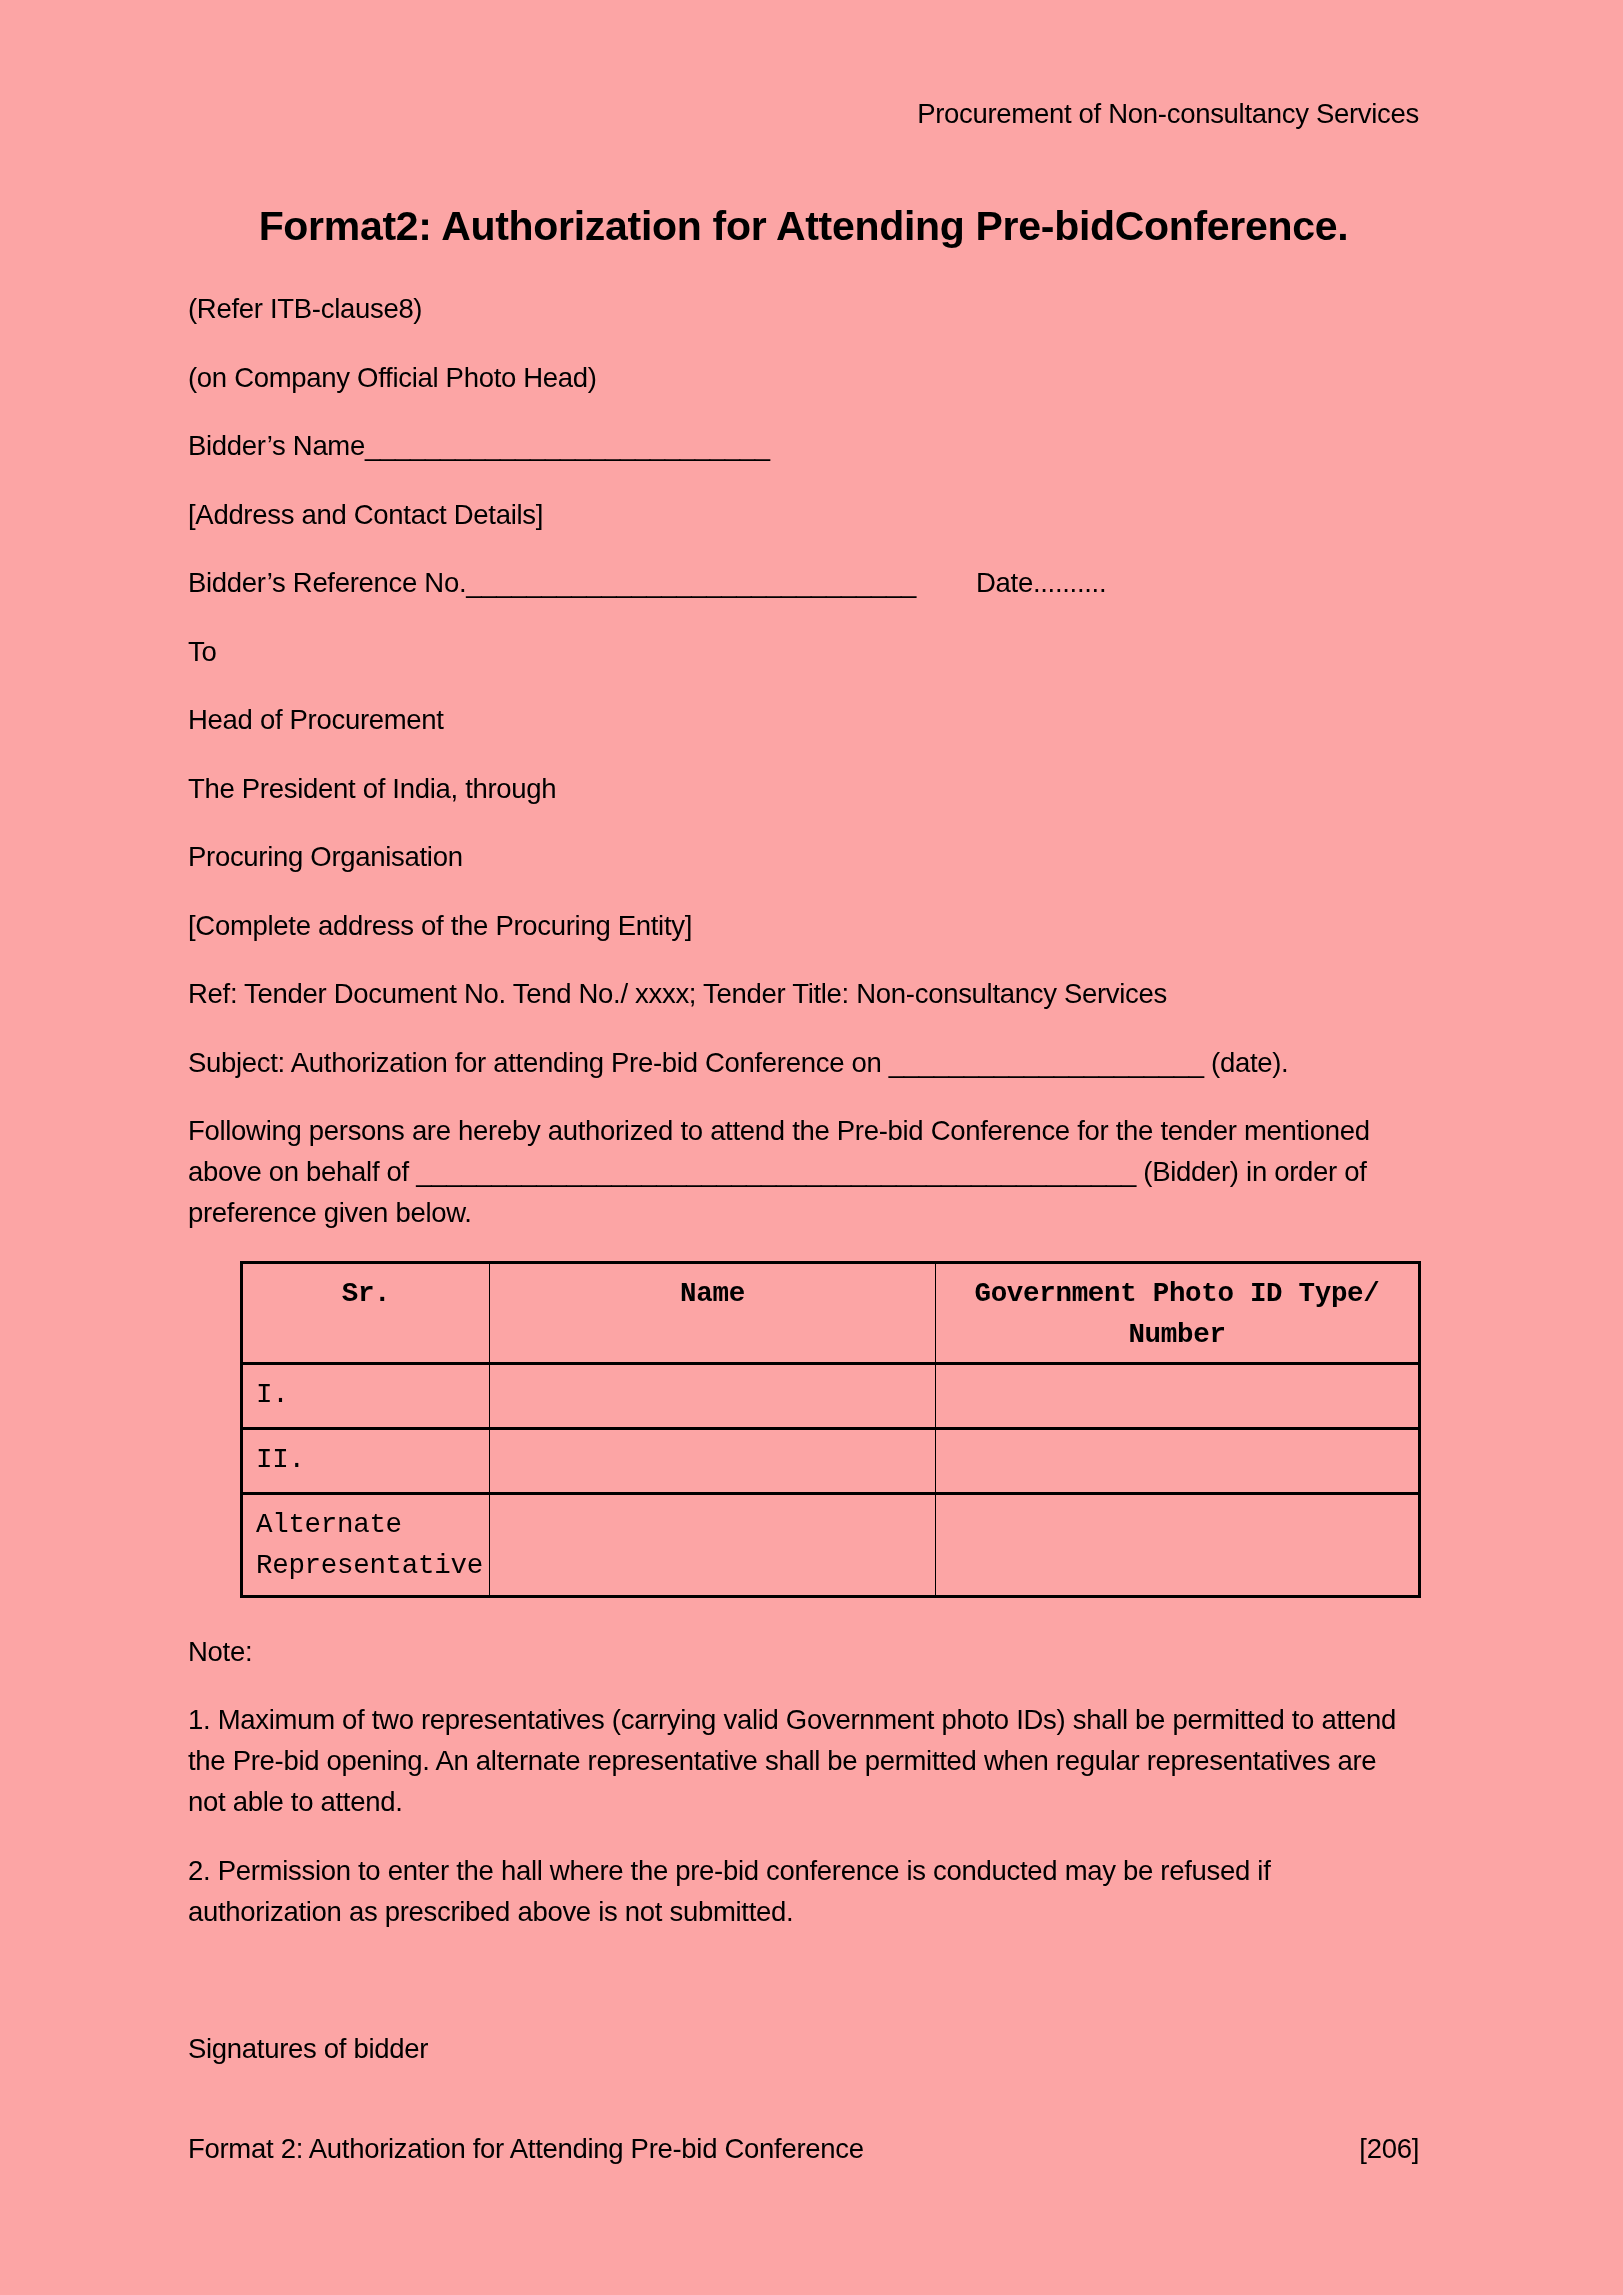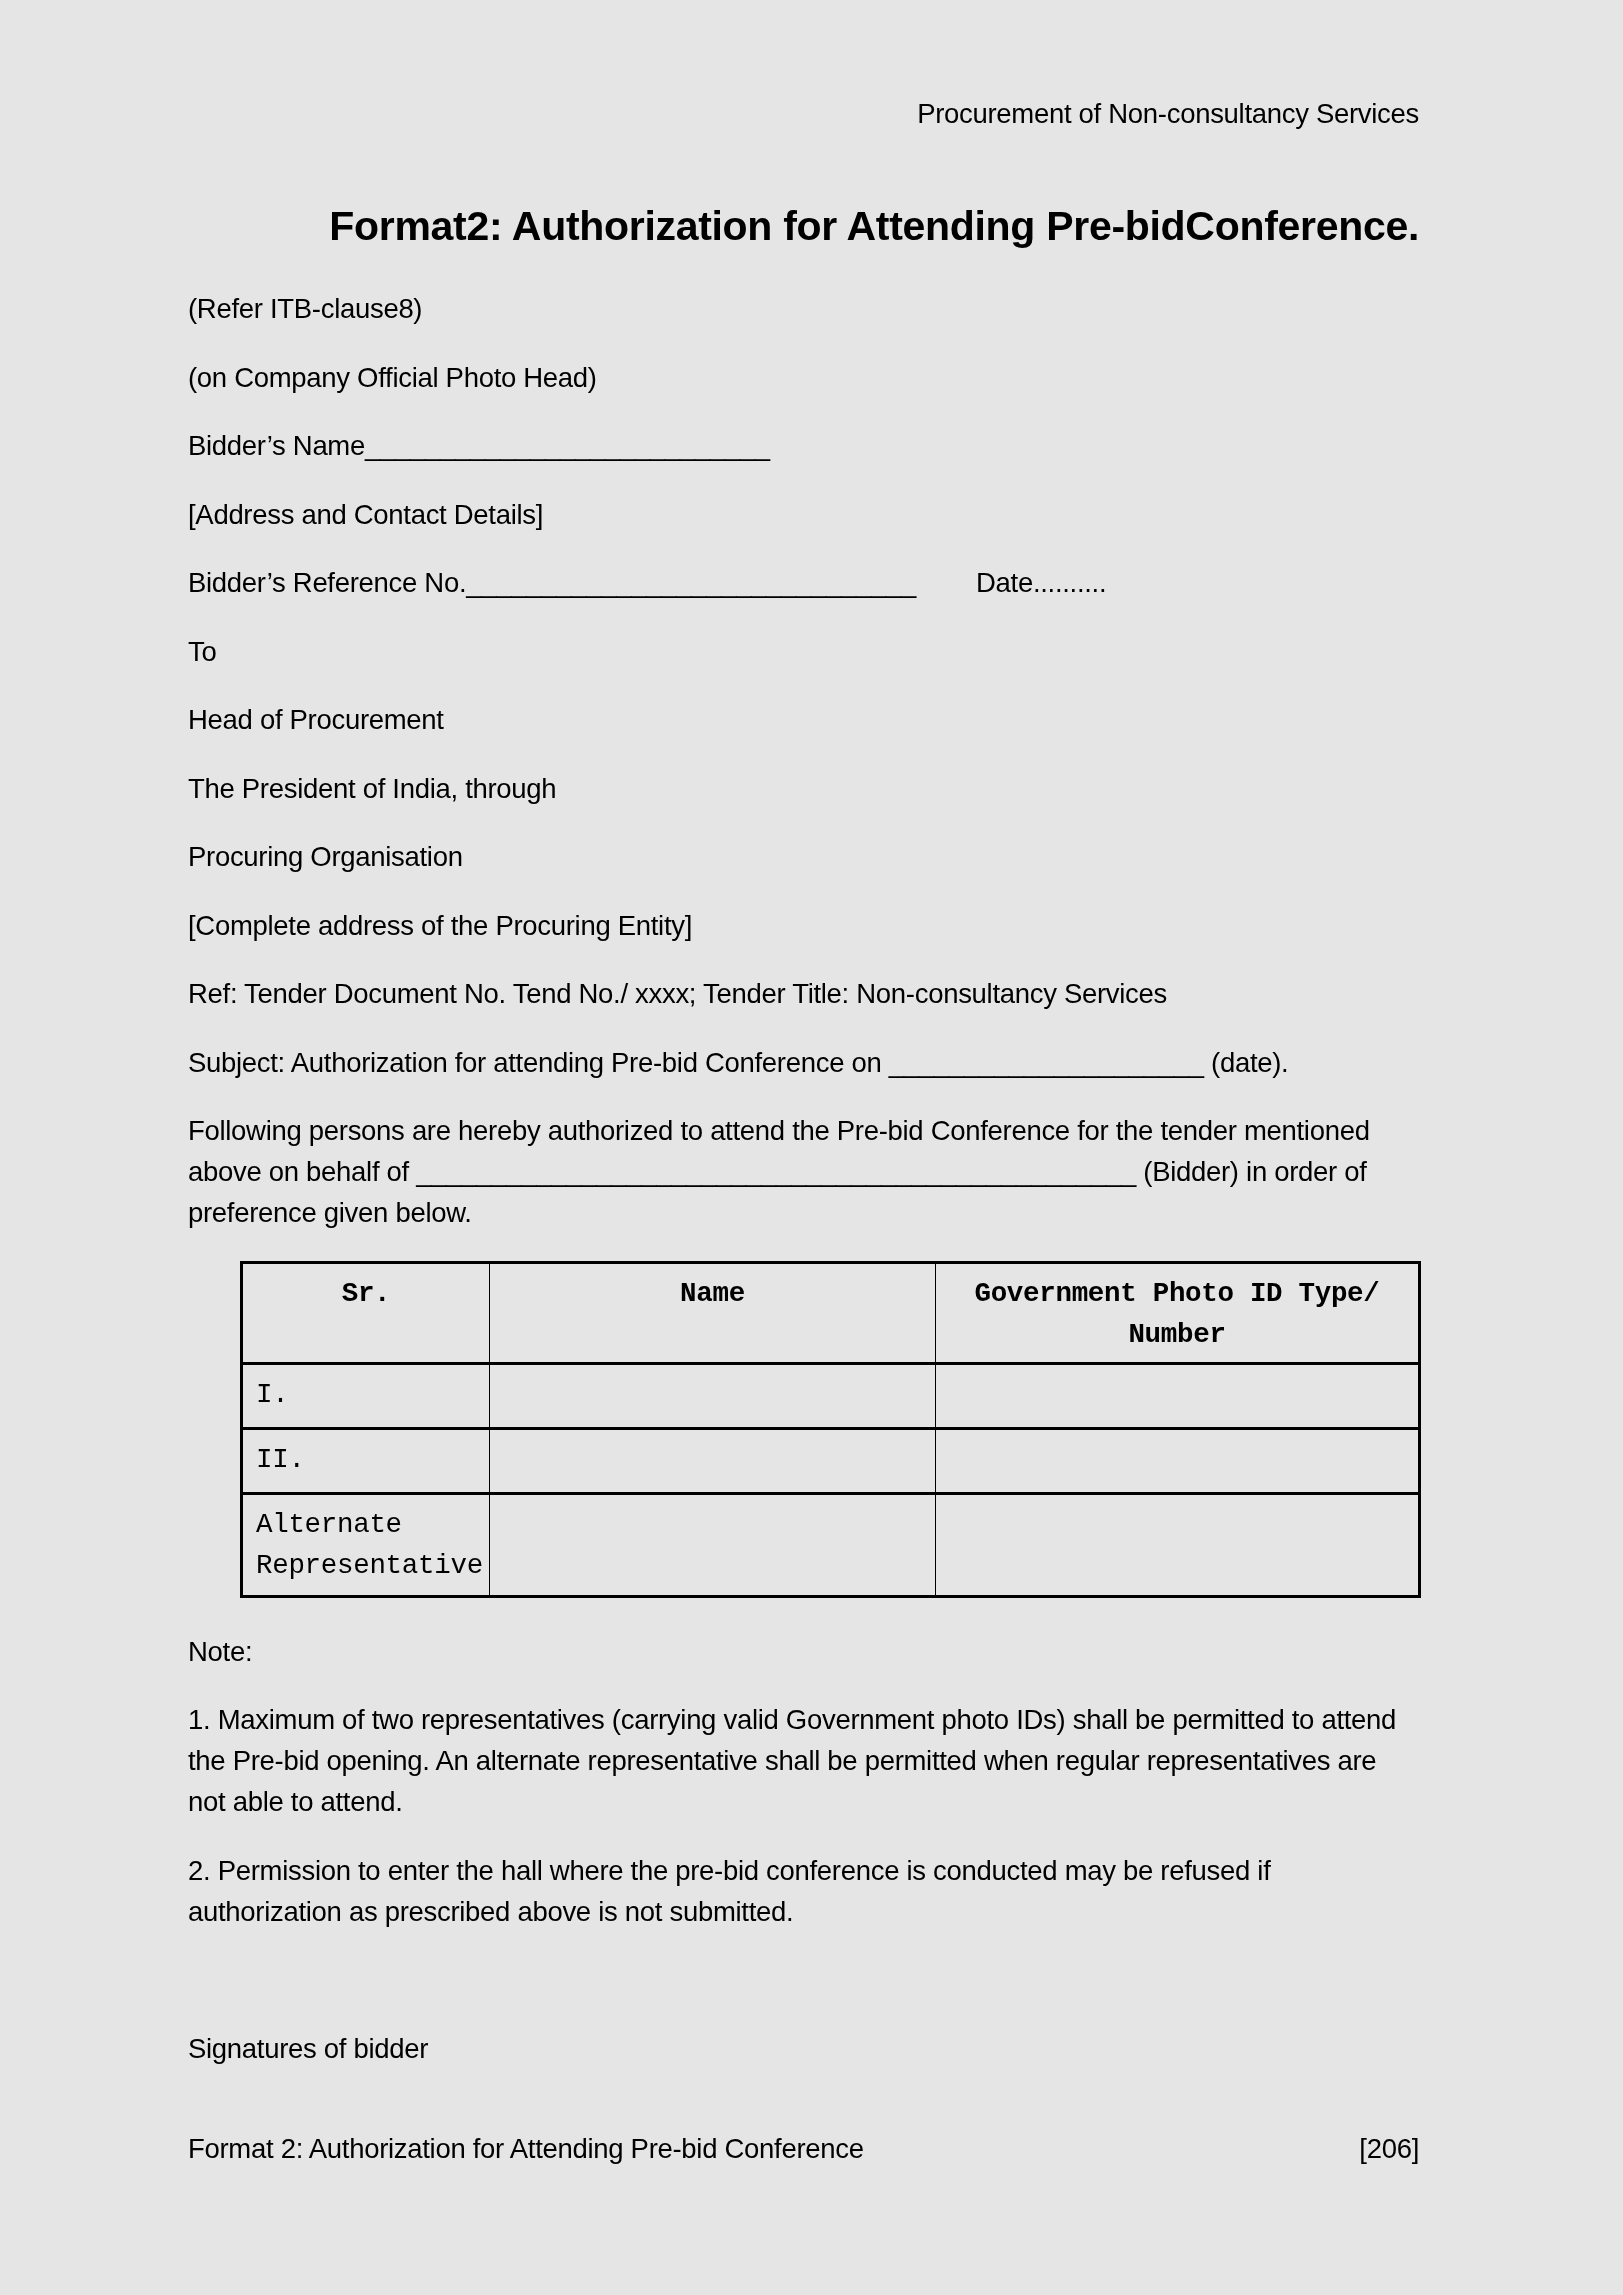--- a/index.html
+++ b/index.html
@@ -1,35 +1,35 @@
 <!DOCTYPE html>
 <html style="font-size:10.5px"><head>
 <meta charset="utf-8">
 <style>
   html, body { margin: 0; padding: 0; background: #ffffff; }
   .page {
     position: relative;
     width: 1623px;
     height: 2295px;
-    background: #e5e5e5;
+    background: #fca5a5;
     color: #000000;
     font-family: "Liberation Sans", "DejaVu Sans", sans-serif;
     font-size: 27.5px;
     line-height: 41px;
     letter-spacing: -0.3px;
     box-sizing: border-box;
     padding: 97px 204px 0 188px;
     overflow: hidden;
   }
   .hdr {
     text-align: right;
     line-height: 33px;
   }
   .title {
-    text-align: right;
+    text-align: center;
     font-size: 41px;
     line-height: 50px;
     font-weight: bold;
     margin: 71px 0 37px 0;
   }
   p { margin: 0 0 27.5px 0; }
   .blank { white-space: nowrap; }
   .ref-row { position: relative; }
   .ref-row .date { position: absolute; left: 788px; top: 0; }
   table.auth {

